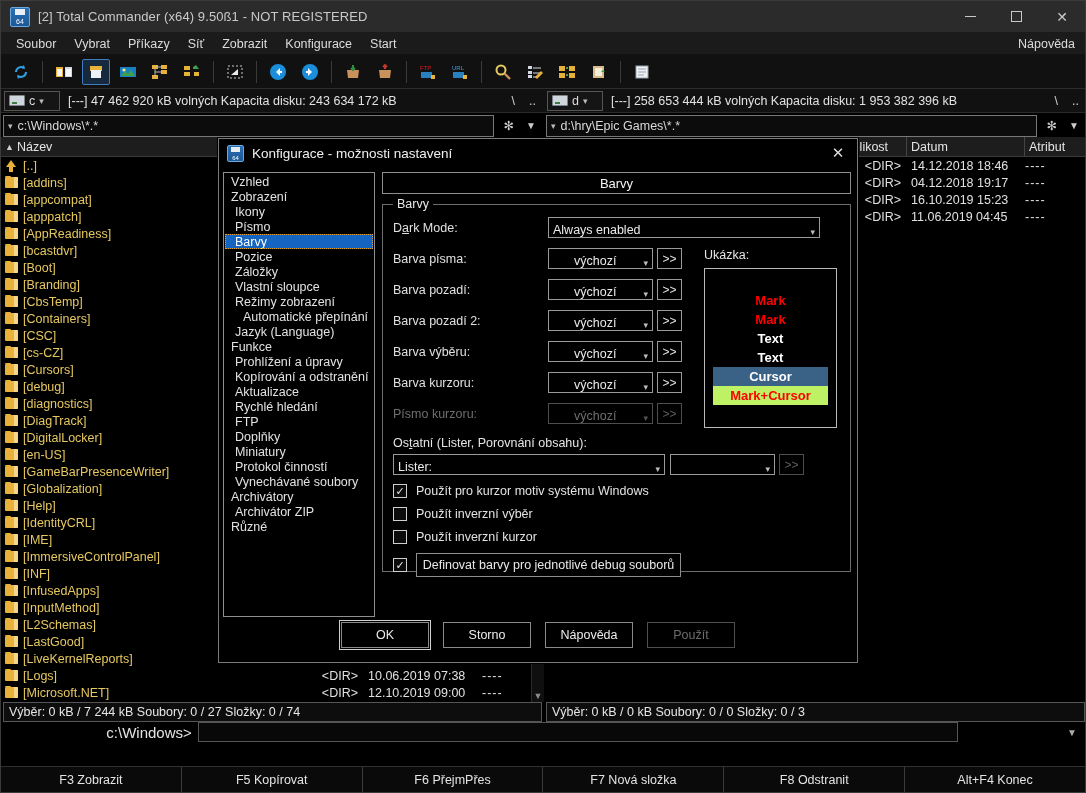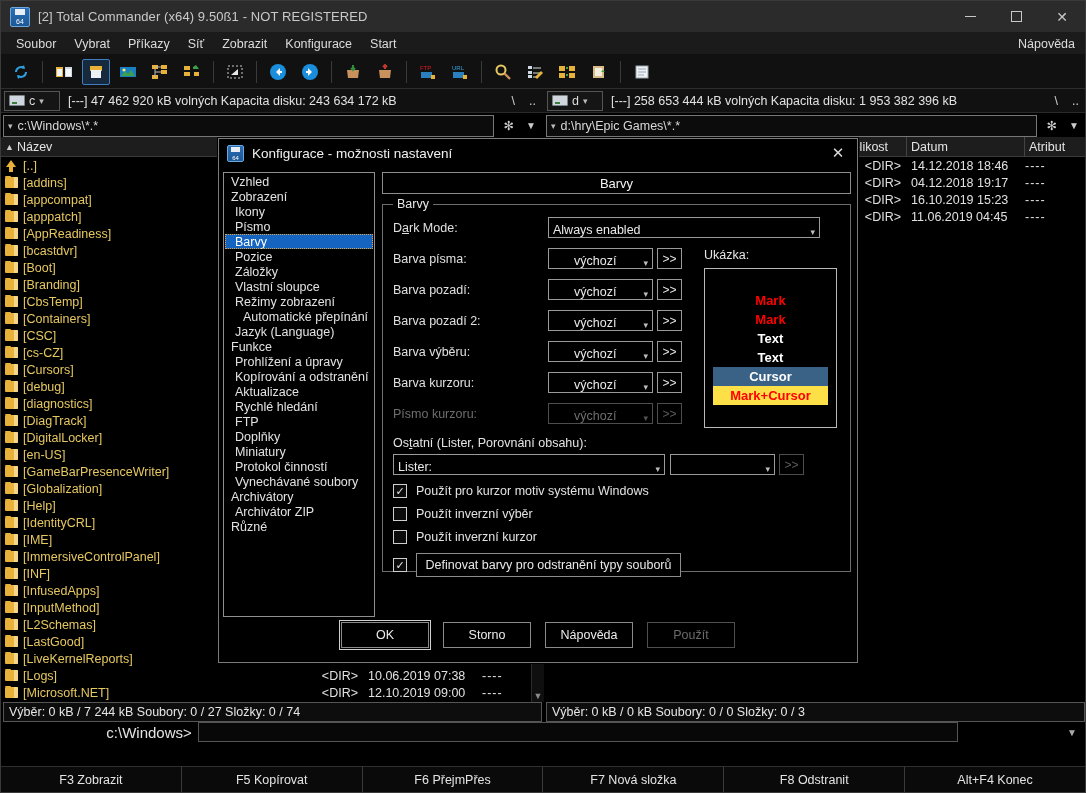--- a/index.html
+++ b/index.html
@@ -275,21 +275,21 @@
   .preview-wrap{ margin-left:22px; }
   .preview-label{ color:#e6e6e6; font-size:12.5px; margin-bottom:6px;}
   .preview{
     width:133px;height:160px;border:1px solid #b9b9b9;background:#000;
     display:flex;flex-direction:column;justify-content:center;align-items:center;gap:0px;
   }
   .pv-line{ width:100%; text-align:center; font-size:13px; font-weight:bold; padding:2px 0;}
   .pv-mark{ color:#ff0000;}
   .pv-text{ color:#ffffff;}
   .pv-cursor{ background:#3a6186; color:#ffffff; width:115px; }
-  .pv-markcursor{ background:#fde047; color:#ff0000; width:115px; }
+  .pv-markcursor{ background:#bef264; color:#ff0000; width:115px; }
 
   .otherlabel{ color:#e4e4e4; font-size:12.5px; margin:2px 0 4px 0;}
   .rowline{ display:flex; align-items:center; }
   .chkrow{ display:flex; align-items:center; gap:9px; margin-top:9px;}
   .chk{
     width:14px;height:14px;border:1px solid #cfcfcf;background:#0b0b0b;
     display:flex;align-items:center;justify-content:center;flex:0 0 auto;
   }
   .chk.on::after{ content:"\2713"; color:#e8e8e8; font-size:11px; line-height:1;}
   .chklabel{ color:#e2e2e2; font-size:12.5px;}
@@ -1076,21 +1076,21 @@
                 <div class="chklabel">Použít inverzní výběr</div>
               </div>
               <div class="chkrow">
                 <div class="chk"></div>
                 <div class="chklabel">Použít inverzní kurzor</div>
               </div>
             </div>
 
           <div class="chkrow">
             <div class="chk on"></div>
-            <div class="wide-btn">Definovat barvy pro odstranění typy souborů</div>
+            <div class="wide-btn">Definovat barvy pro jednotlivé debug souborů</div>
           </div>
         </div>
       </div>
     </div>
 
     <div class="dlg-buttons" id="dlg-buttons">
         <div class="dbtn default">OK</div>
         <div class="dbtn">Storno</div>
         <div class="dbtn">Nápověda</div>
         <div class="dbtn dim">Použít</div>

